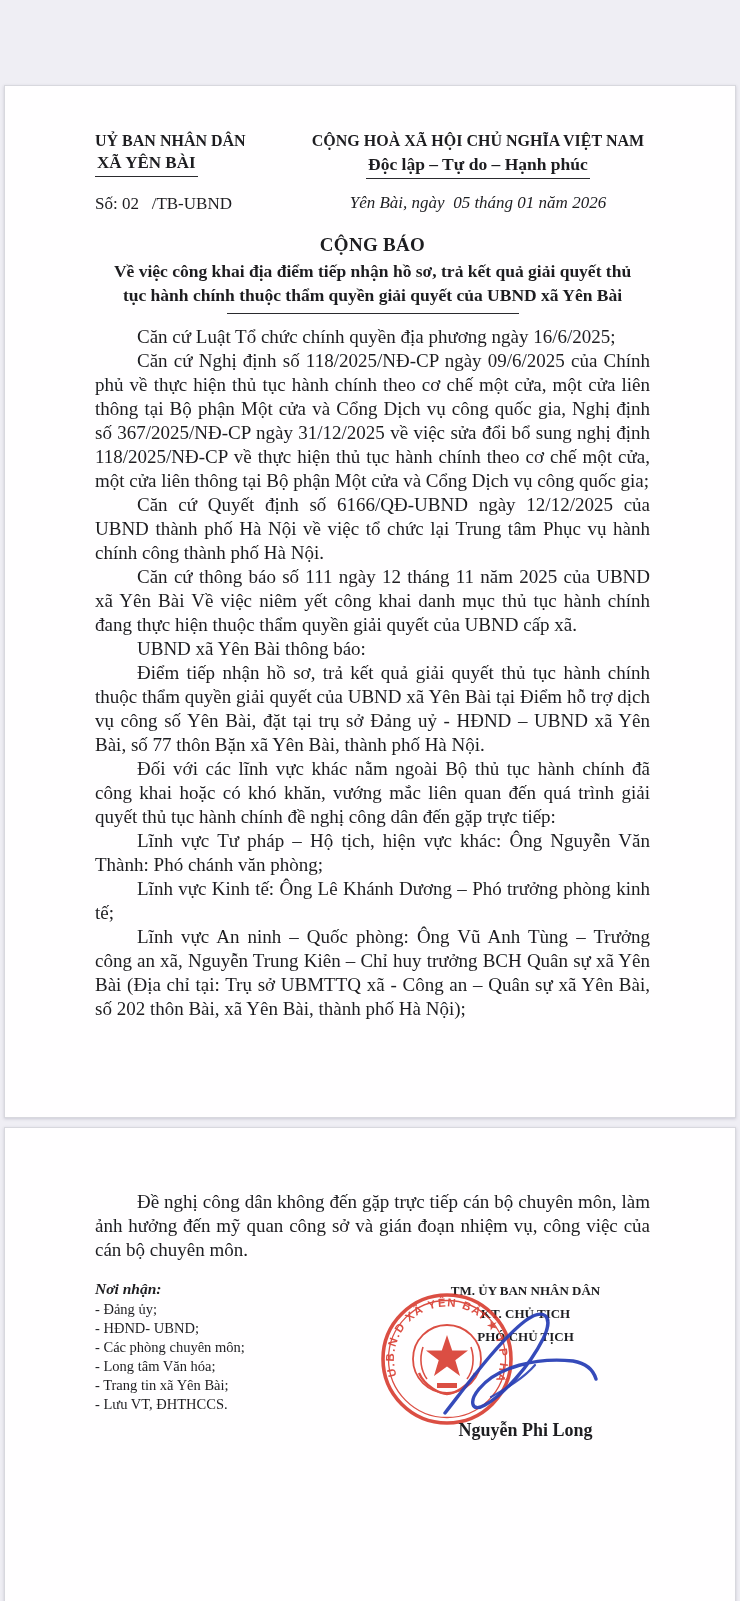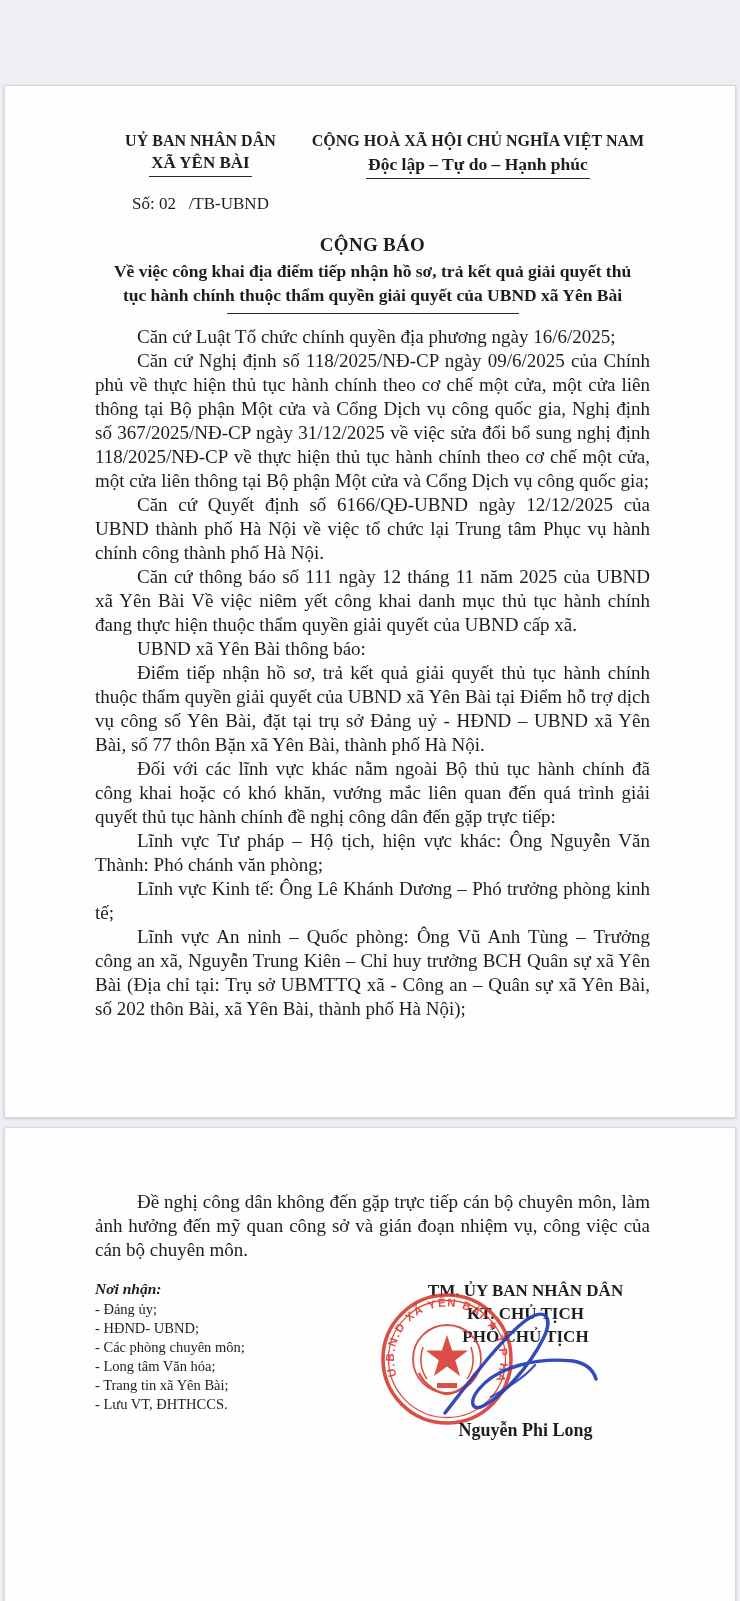--- a/index.html
+++ b/index.html
@@ -12,21 +12,21 @@
   .page{
     position:absolute;left:4px;width:732px;background:#fffeff;
     border:1px solid #d8d8de;
     box-shadow:0 1px 3px rgba(40,40,70,.18);
     box-sizing:border-box;
   }
   .page-1{top:85px;height:1033px;padding:46px 85px 0 90px;}
   .page-2{top:1127px;height:482px;padding:62px 85px 0 90px;}
 
   .hdr{display:flex;}
-  .hdr-left{width:38%;text-align:center;}
+  .hdr-left{width:38%;}
   .hdr-right{width:62%;text-align:center;}
   .org-line1{font-weight:bold;font-size:16px;}
   .org-line2{font-weight:bold;font-size:17px;margin-top:3px;}
   .u-line{display:inline-block;border-bottom:1.6px solid #2a2a2e;padding:0 2px 3px;}
   .natl-line1{font-weight:bold;font-size:16px;}
   .natl-line2{font-weight:bold;font-size:17.5px;margin-top:4px;}
   .doc-number{font-size:17px;margin-top:17px;white-space:pre;}
   .date-line{font-size:17px;font-style:italic;margin-top:14px;white-space:pre;}
 
   .title-block{text-align:center;margin-top:20px;}
@@ -35,40 +35,41 @@
   .title-rule{width:292px;border-bottom:1.6px solid #2a2a2e;margin:5px auto 0;}
 
   .doc-body{margin-top:11px;font-size:19px;line-height:24px;text-align:justify;}
   .doc-body p{margin:0;text-indent:42px;}
   .page-2 .doc-body{margin-top:0;}
 
   .footer{display:flex;margin-top:17px;}
   .recipients{width:40%;font-size:14.5px;line-height:19px;}
   .recipients-label{font-weight:bold;font-style:italic;font-size:15.5px;margin-bottom:2px;}
   .sig-block{width:60%;position:relative;padding-left:84px;text-align:center;box-sizing:border-box;}
-  .sig-line{font-weight:bold;font-size:17px;line-height:23px;position:relative;z-index:0;}
+  .sig-line{font-weight:bold;font-size:13px;line-height:23px;position:relative;z-index:0;}
   .signer-name{font-weight:bold;font-size:18px;margin-top:72px;position:relative;z-index:3;}
   .seal{position:absolute;left:62px;top:12px;width:136px;height:136px;color:#d7362a;opacity:.88;z-index:1;}
   .seal text{fill:#d7362a;}
   .signature{position:absolute;left:116px;top:22px;width:178px;height:134px;z-index:2;}
 </style>
 </head>
 <body>
 
 <div class="page page-1">
 
   <div class="hdr">
     <div class="hdr-left">
       <div class="org-line1">UỶ BAN NHÂN DÂN</div>
       <div class="org-line2"><span class="u-line">XÃ YÊN BÀI</span></div>
       <div class="doc-number">Số: 02   /TB-UBND</div>
     </div>
     <div class="hdr-right">
       <div class="natl-line1">CỘNG HOÀ XÃ HỘI CHỦ NGHĨA VIỆT NAM</div>
       <div class="natl-line2"><span class="u-line">Độc lập – Tự do – Hạnh phúc</span></div>
+      <div class="date-line">Yên Bài, ngày  05 tháng 01 năm 2026</div>
     </div>
   </div>
 
   <div class="title-block">
     <div class="doc-type">CỘNG BÁO</div>
     <div class="subject">Về việc công khai địa điểm tiếp nhận hồ sơ, trả kết quả giải quyết thủ tục hành chính thuộc thẩm quyền giải quyết của UBND xã Yên Bài</div>
     <div class="title-rule"></div>
   </div>
 
   <div class="doc-body">

